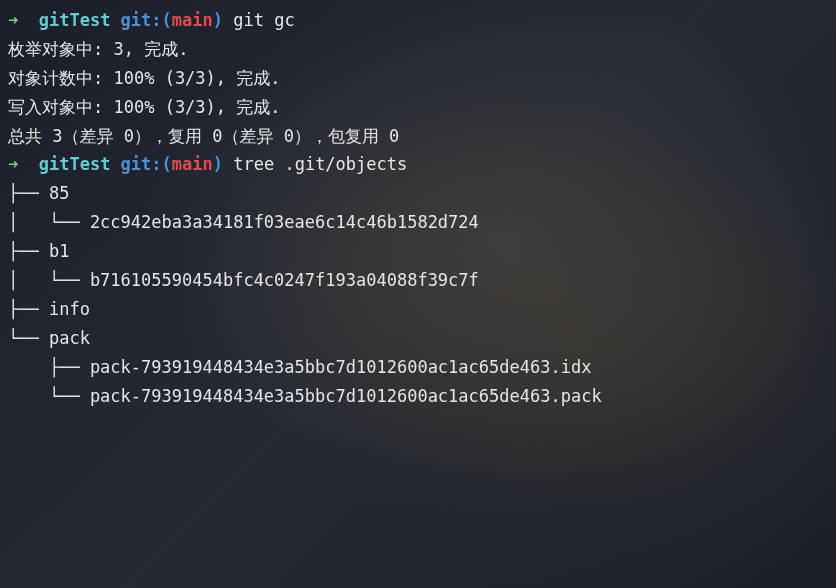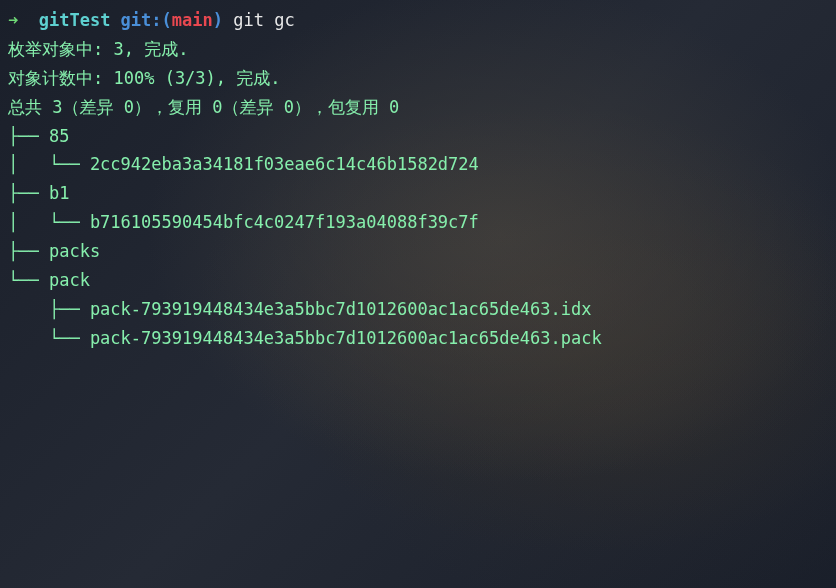--- a/index.html
+++ b/index.html
@@ -60,37 +60,39 @@
       font-weight: bold;
     }
     .paren {
       color: #4a8fd8;
       font-weight: bold;
     }
     .cmd {
       color: #e8e8e8;
     }
     .output {
-      color: #86efac;
+      color: #e5e5e5;
     }
   </style>
 </head>
 <body>
 
 <div class="terminal">
 
   <div class="line"><span class="arrow">➜  </span><span class="dir">gitTest</span><span class="git-label"> git:</span><span class="paren">(</span><span class="branch">main</span><span class="paren">)</span><span class="cmd"> git gc</span></div>
 
   <div class="line output">枚举对象中: 3, 完成.</div>
   <div class="line output">对象计数中: 100% (3/3), 完成.</div>
+  <div class="line output">写入对象中: 100% (3/3), 完成.</div>
   <div class="line output">总共 3（差异 0），复用 0（差异 0），包复用 0</div>
 
+  <div class="line"><span class="arrow">➜  </span><span class="dir">gitTest</span><span class="git-label"> git:</span><span class="paren">(</span><span class="branch">main</span><span class="paren">)</span><span class="cmd"> tree .git/objects</span></div>
 
   <div class="line output">├── 85</div>
   <div class="line output">│   └── 2cc942eba3a34181f03eae6c14c46b1582d724</div>
   <div class="line output">├── b1</div>
   <div class="line output">│   └── b716105590454bfc4c0247f193a04088f39c7f</div>
-  <div class="line output">├── packs</div>
+  <div class="line output">├── info</div>
   <div class="line output">└── pack</div>
   <div class="line output">    ├── pack-793919448434e3a5bbc7d1012600ac1ac65de463.idx</div>
   <div class="line output">    └── pack-793919448434e3a5bbc7d1012600ac1ac65de463.pack</div>
 
 </div>
 
 </body></html>

